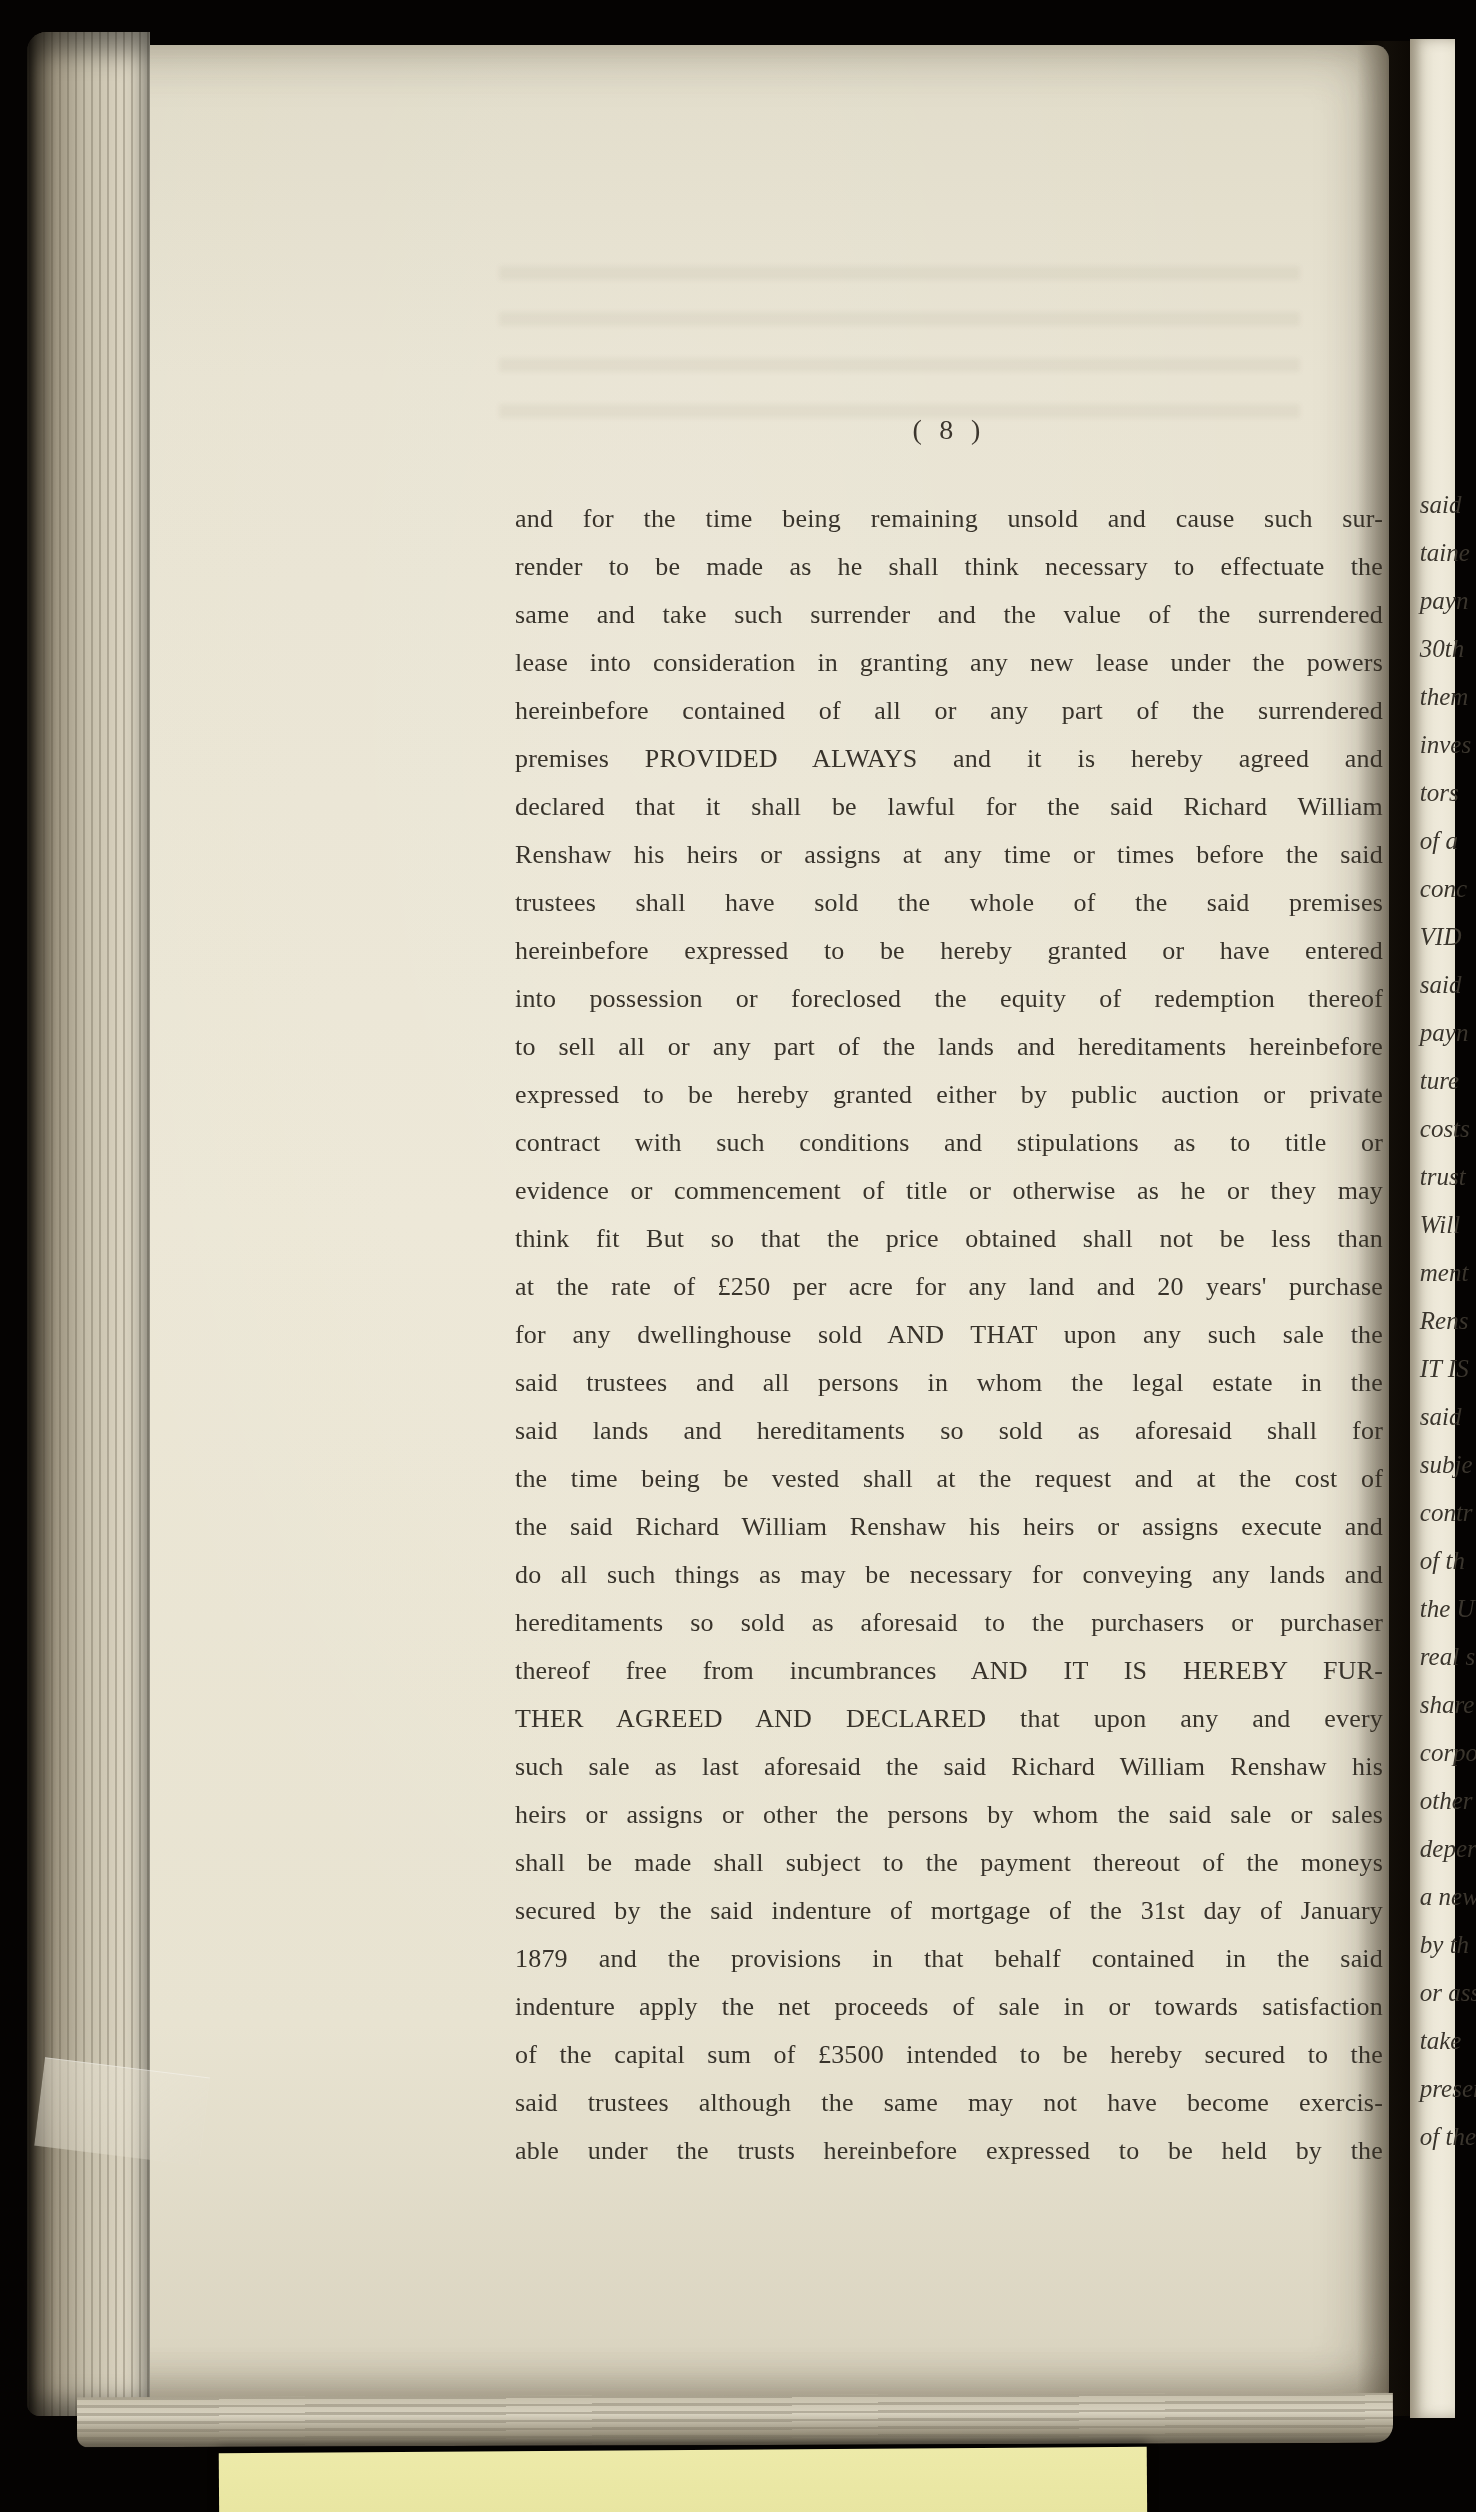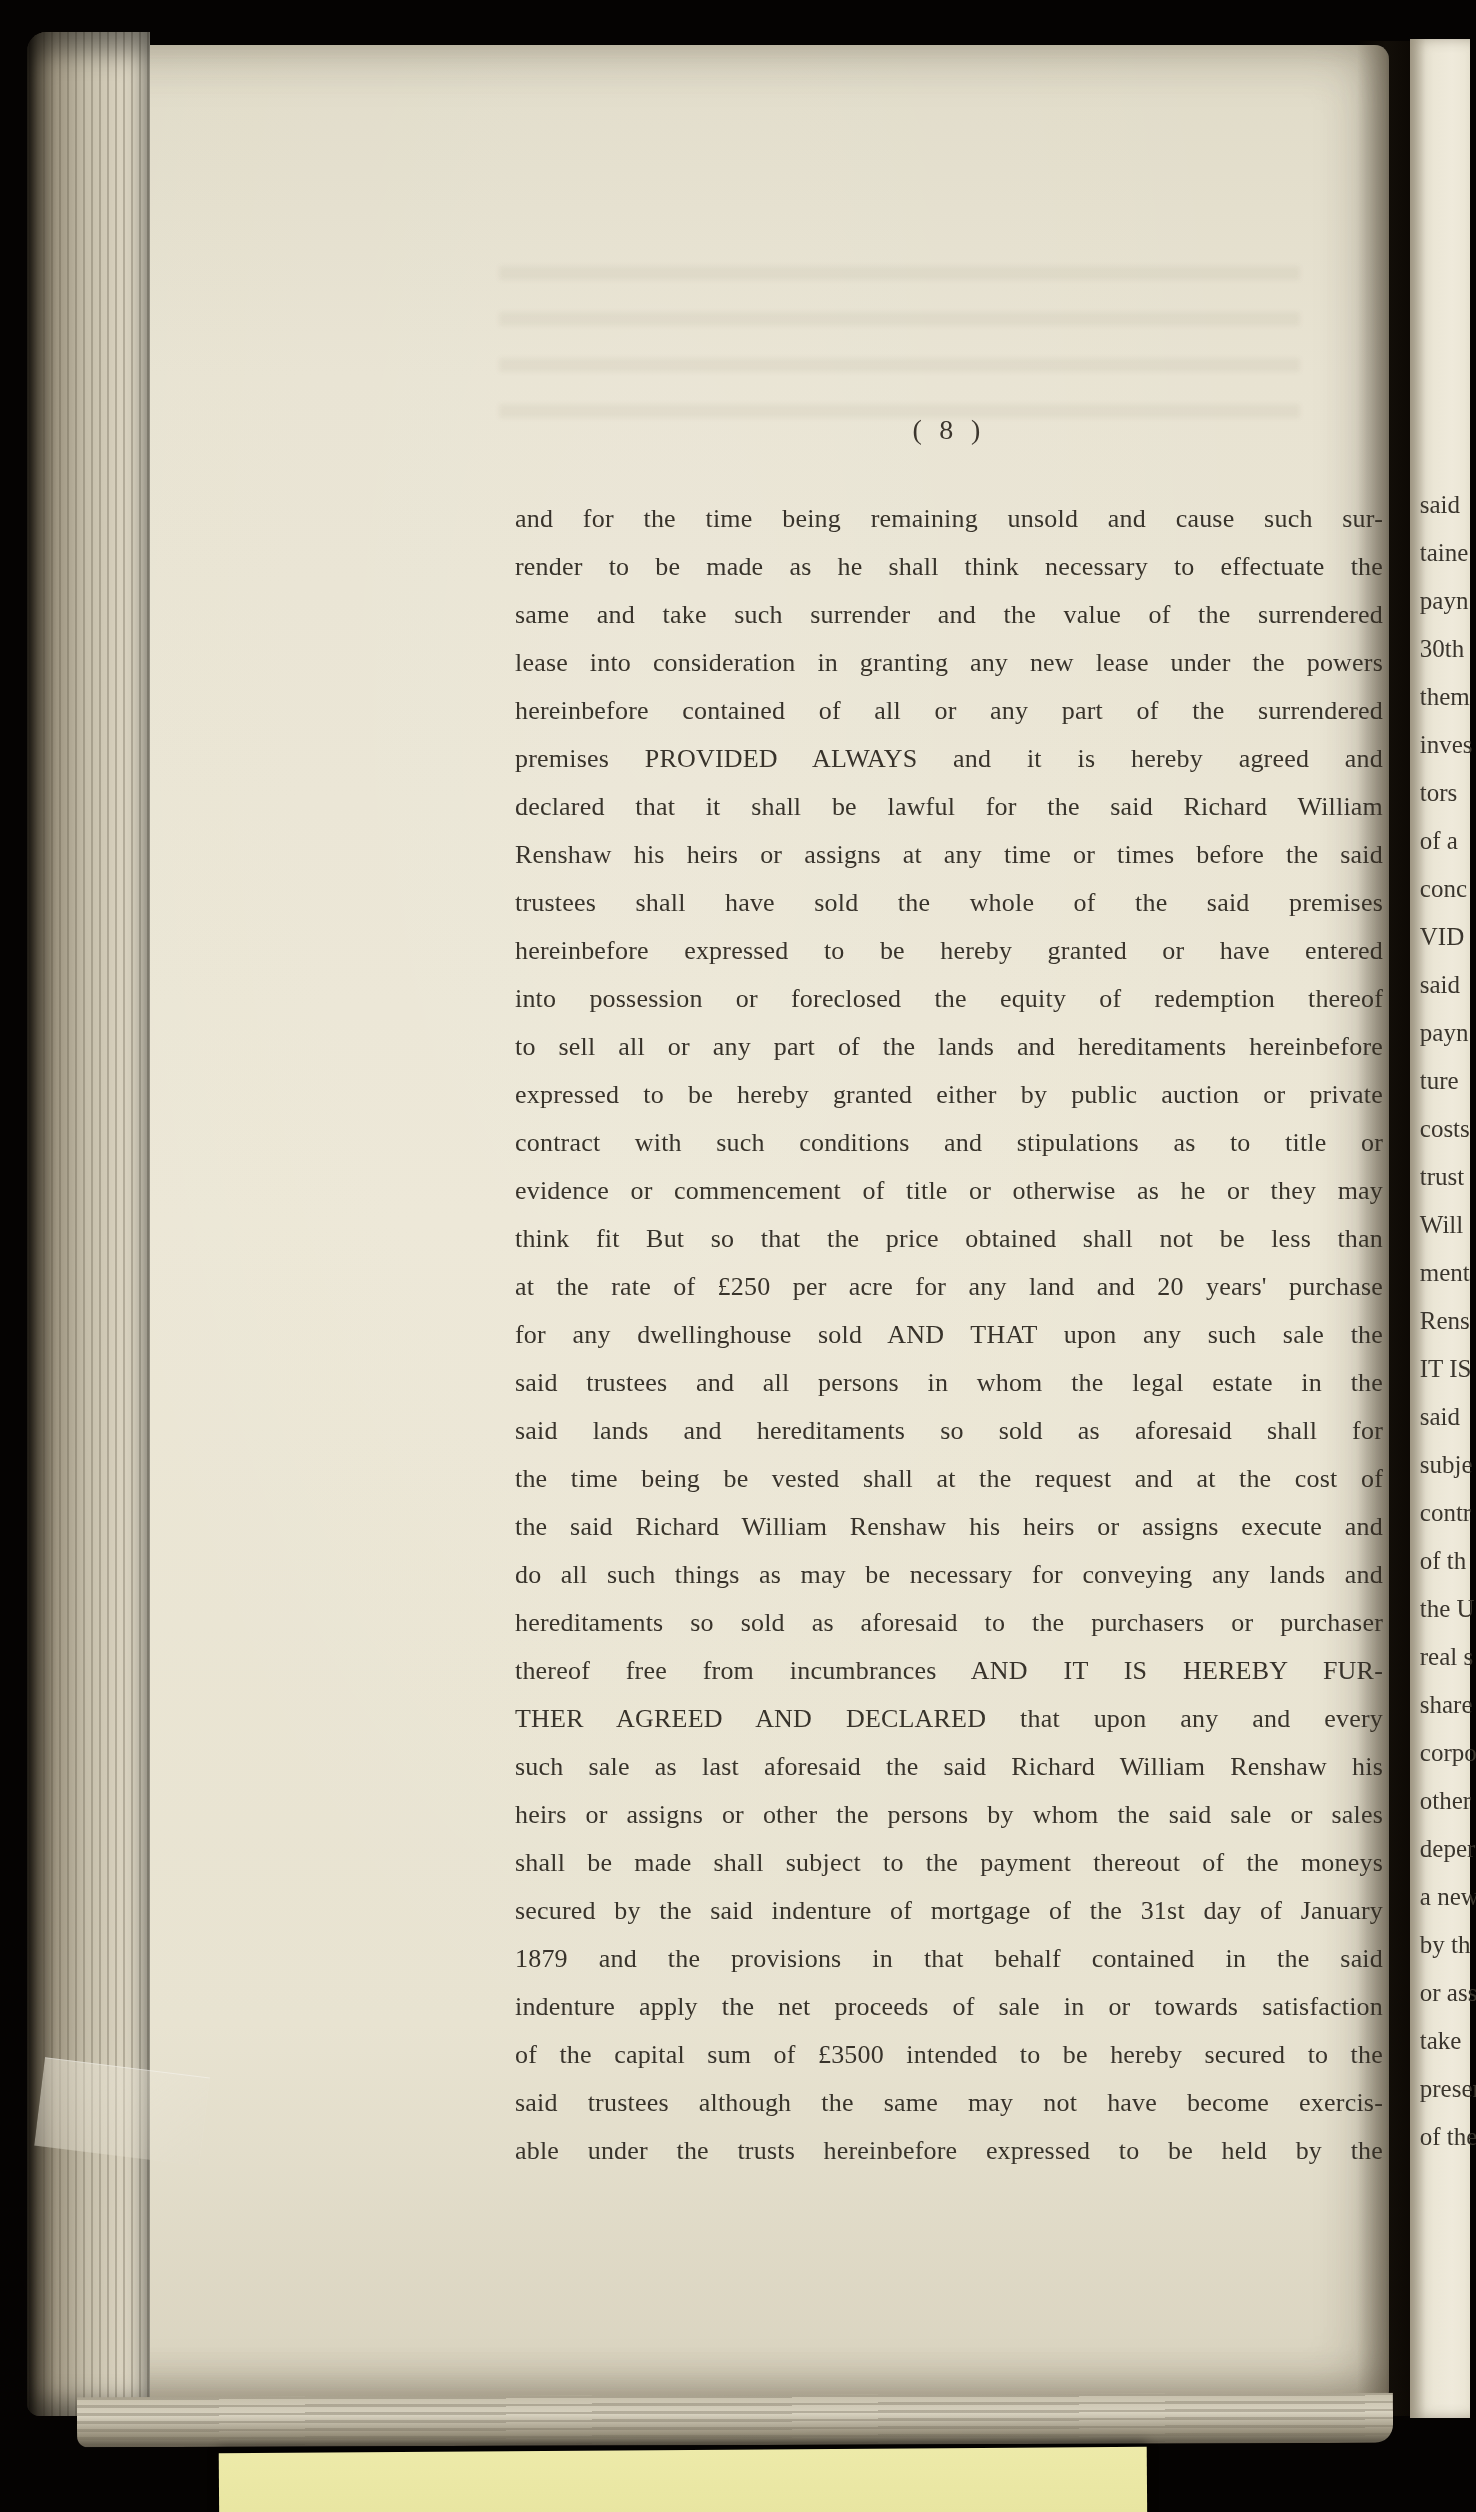--- a/index.html
+++ b/index.html
@@ -53,23 +53,24 @@
     transform: rotate(7deg);
     border-top: 0.9px solid rgba(255,255,255,0.4);
   }
   
   .gutter {
     position:absolute; left:1357px; top:41px; width:55px; height:2375px;
     background: linear-gradient(90deg, rgba(40,32,20,0) 0%, rgba(45,36,22,0.35) 52%, rgba(14,10,5,0.85) 100%);
   }
   
   .next-page {
-    position:absolute; left:1410px; top:39px; width:60px; height:2379px;
+    position:absolute; left:1410px; top:39px; width:45px; height:2379px;
     background: linear-gradient(90deg, #cfc8b4 0%, #e9e4d3 26%, #efeadb 70%, #eae5d4 100%);
     box-shadow: inset 9px 0 12.5px rgba(60,50,32,0.35);
+    font-style: italic;
   }
   .next-text { position:absolute; left:9.8px; top:442px; width:62px; color:#3a352d; font-size:25px; }
   .frag-line { height:48px; line-height:48px; white-space:nowrap; overflow:visible; }
   
   .bottom-edge {
     position:absolute; left:77px; top:2395px; width:1316px; height:50px;
     background:
       repeating-linear-gradient(180deg, rgba(115,107,90,0.35) 0 2.7px, transparent 2.7px 8px),
       linear-gradient(180deg, #c6bfab 0%, #d7d1bf 38%, #968e7a 78%, #5a5446 100%);
     border-radius: 0 0 18px 10.7px;

